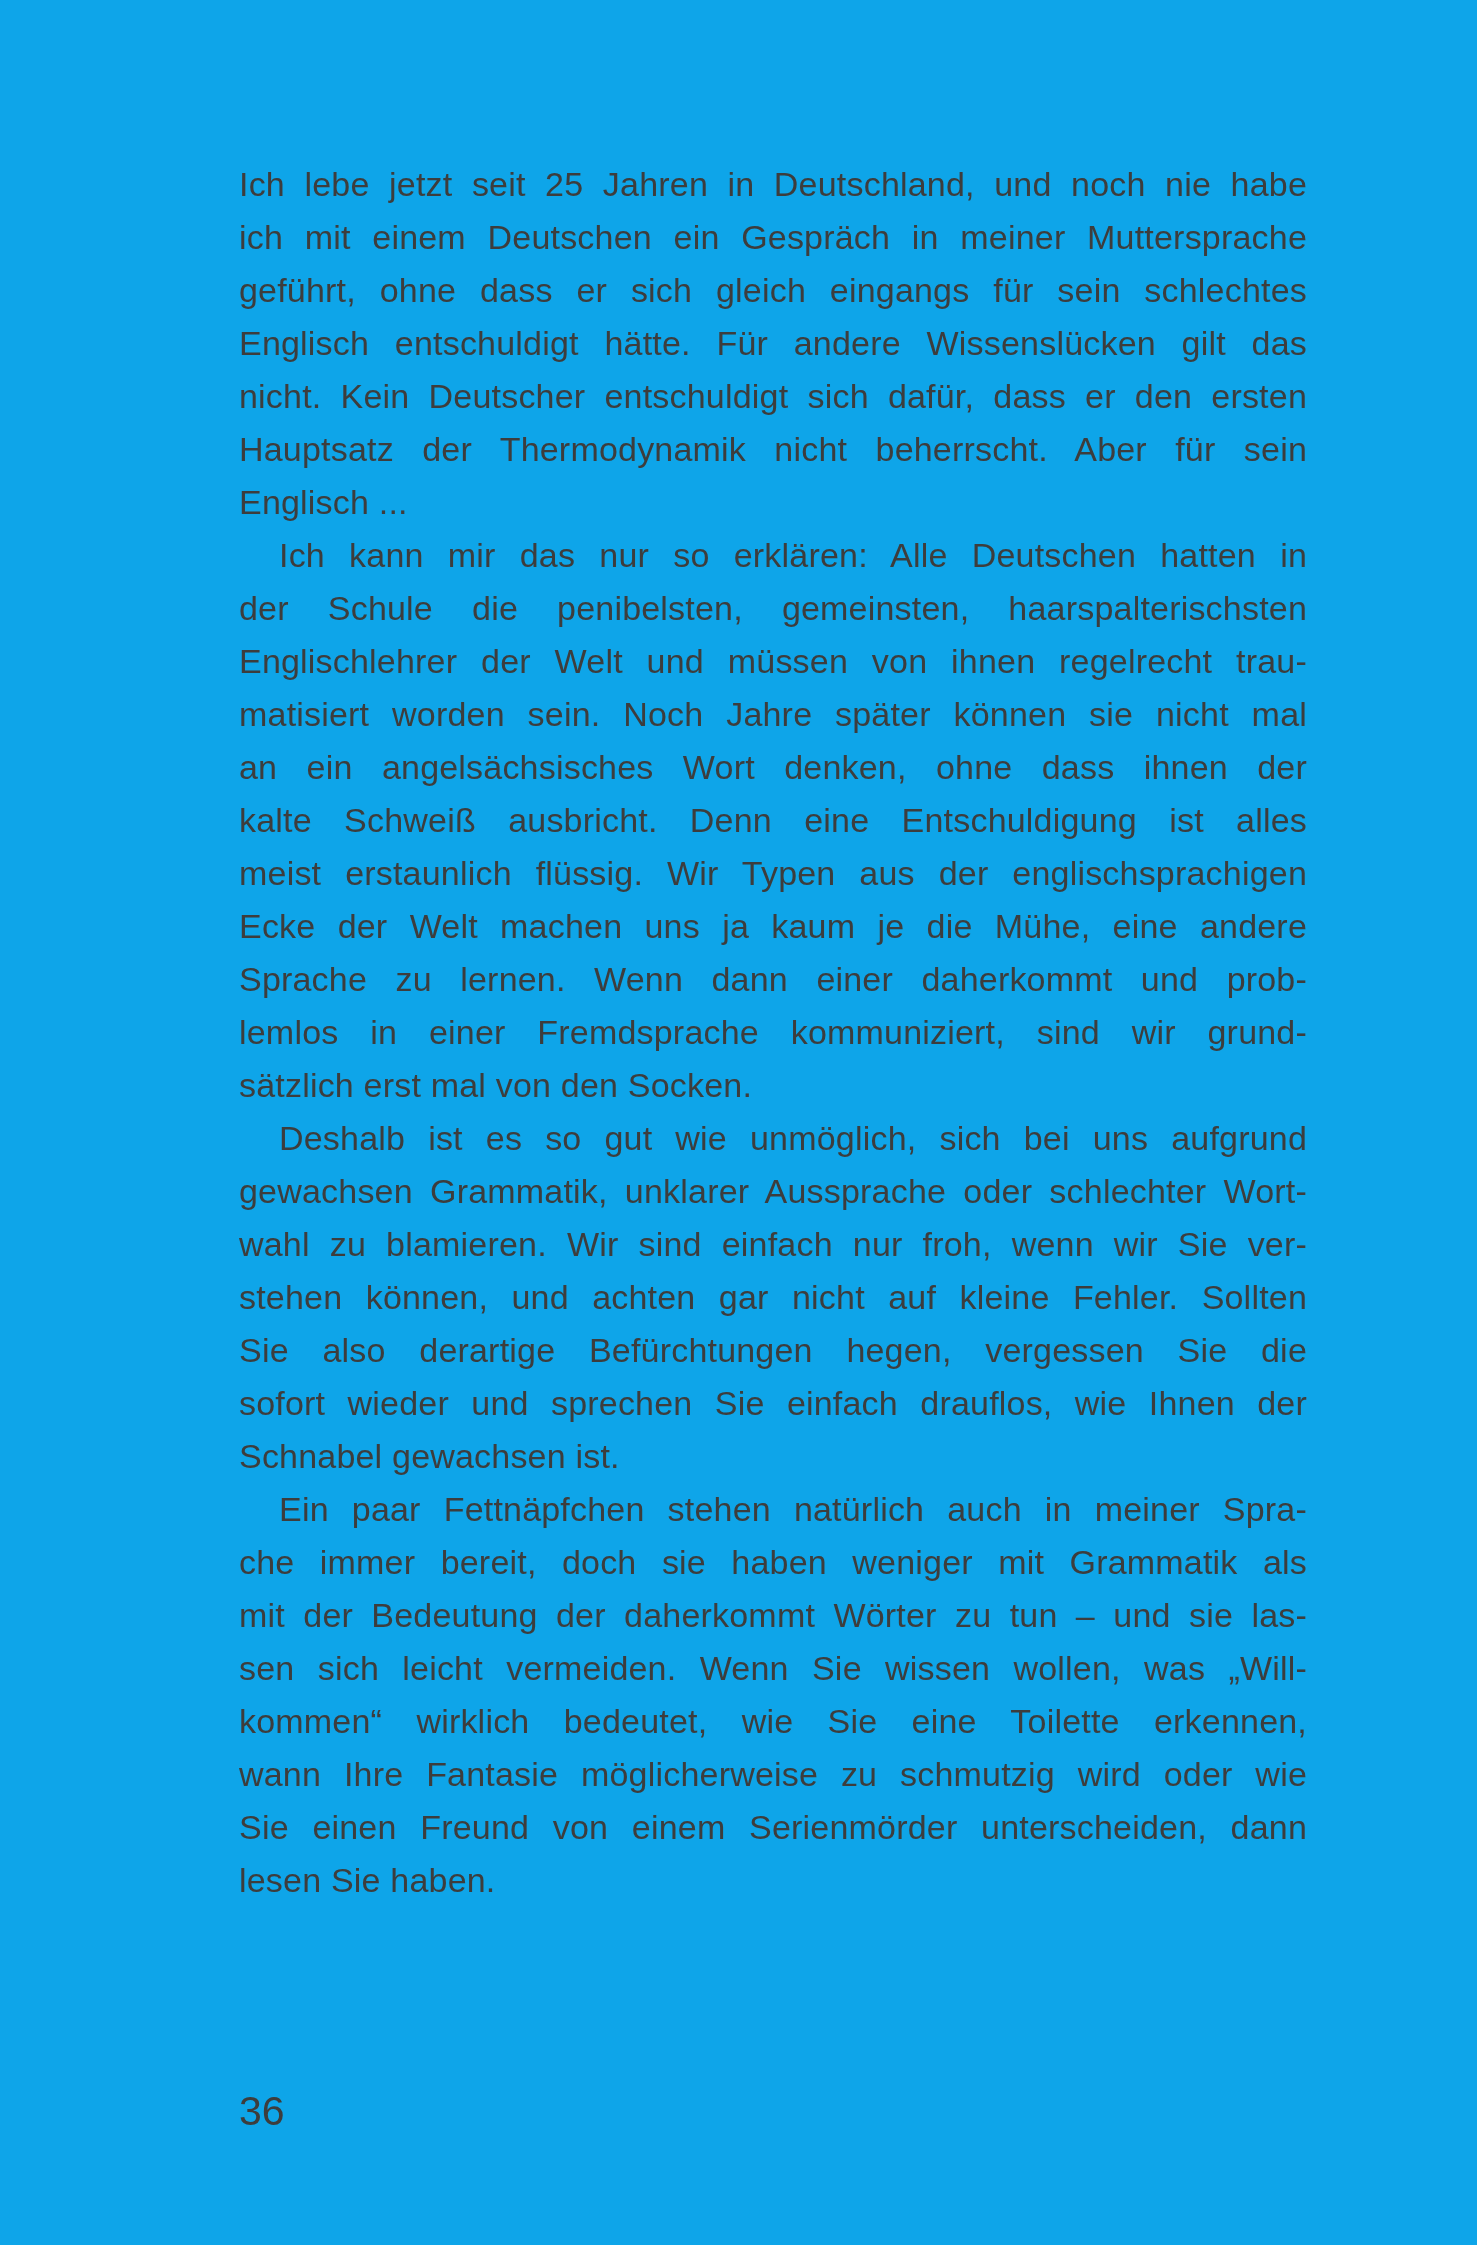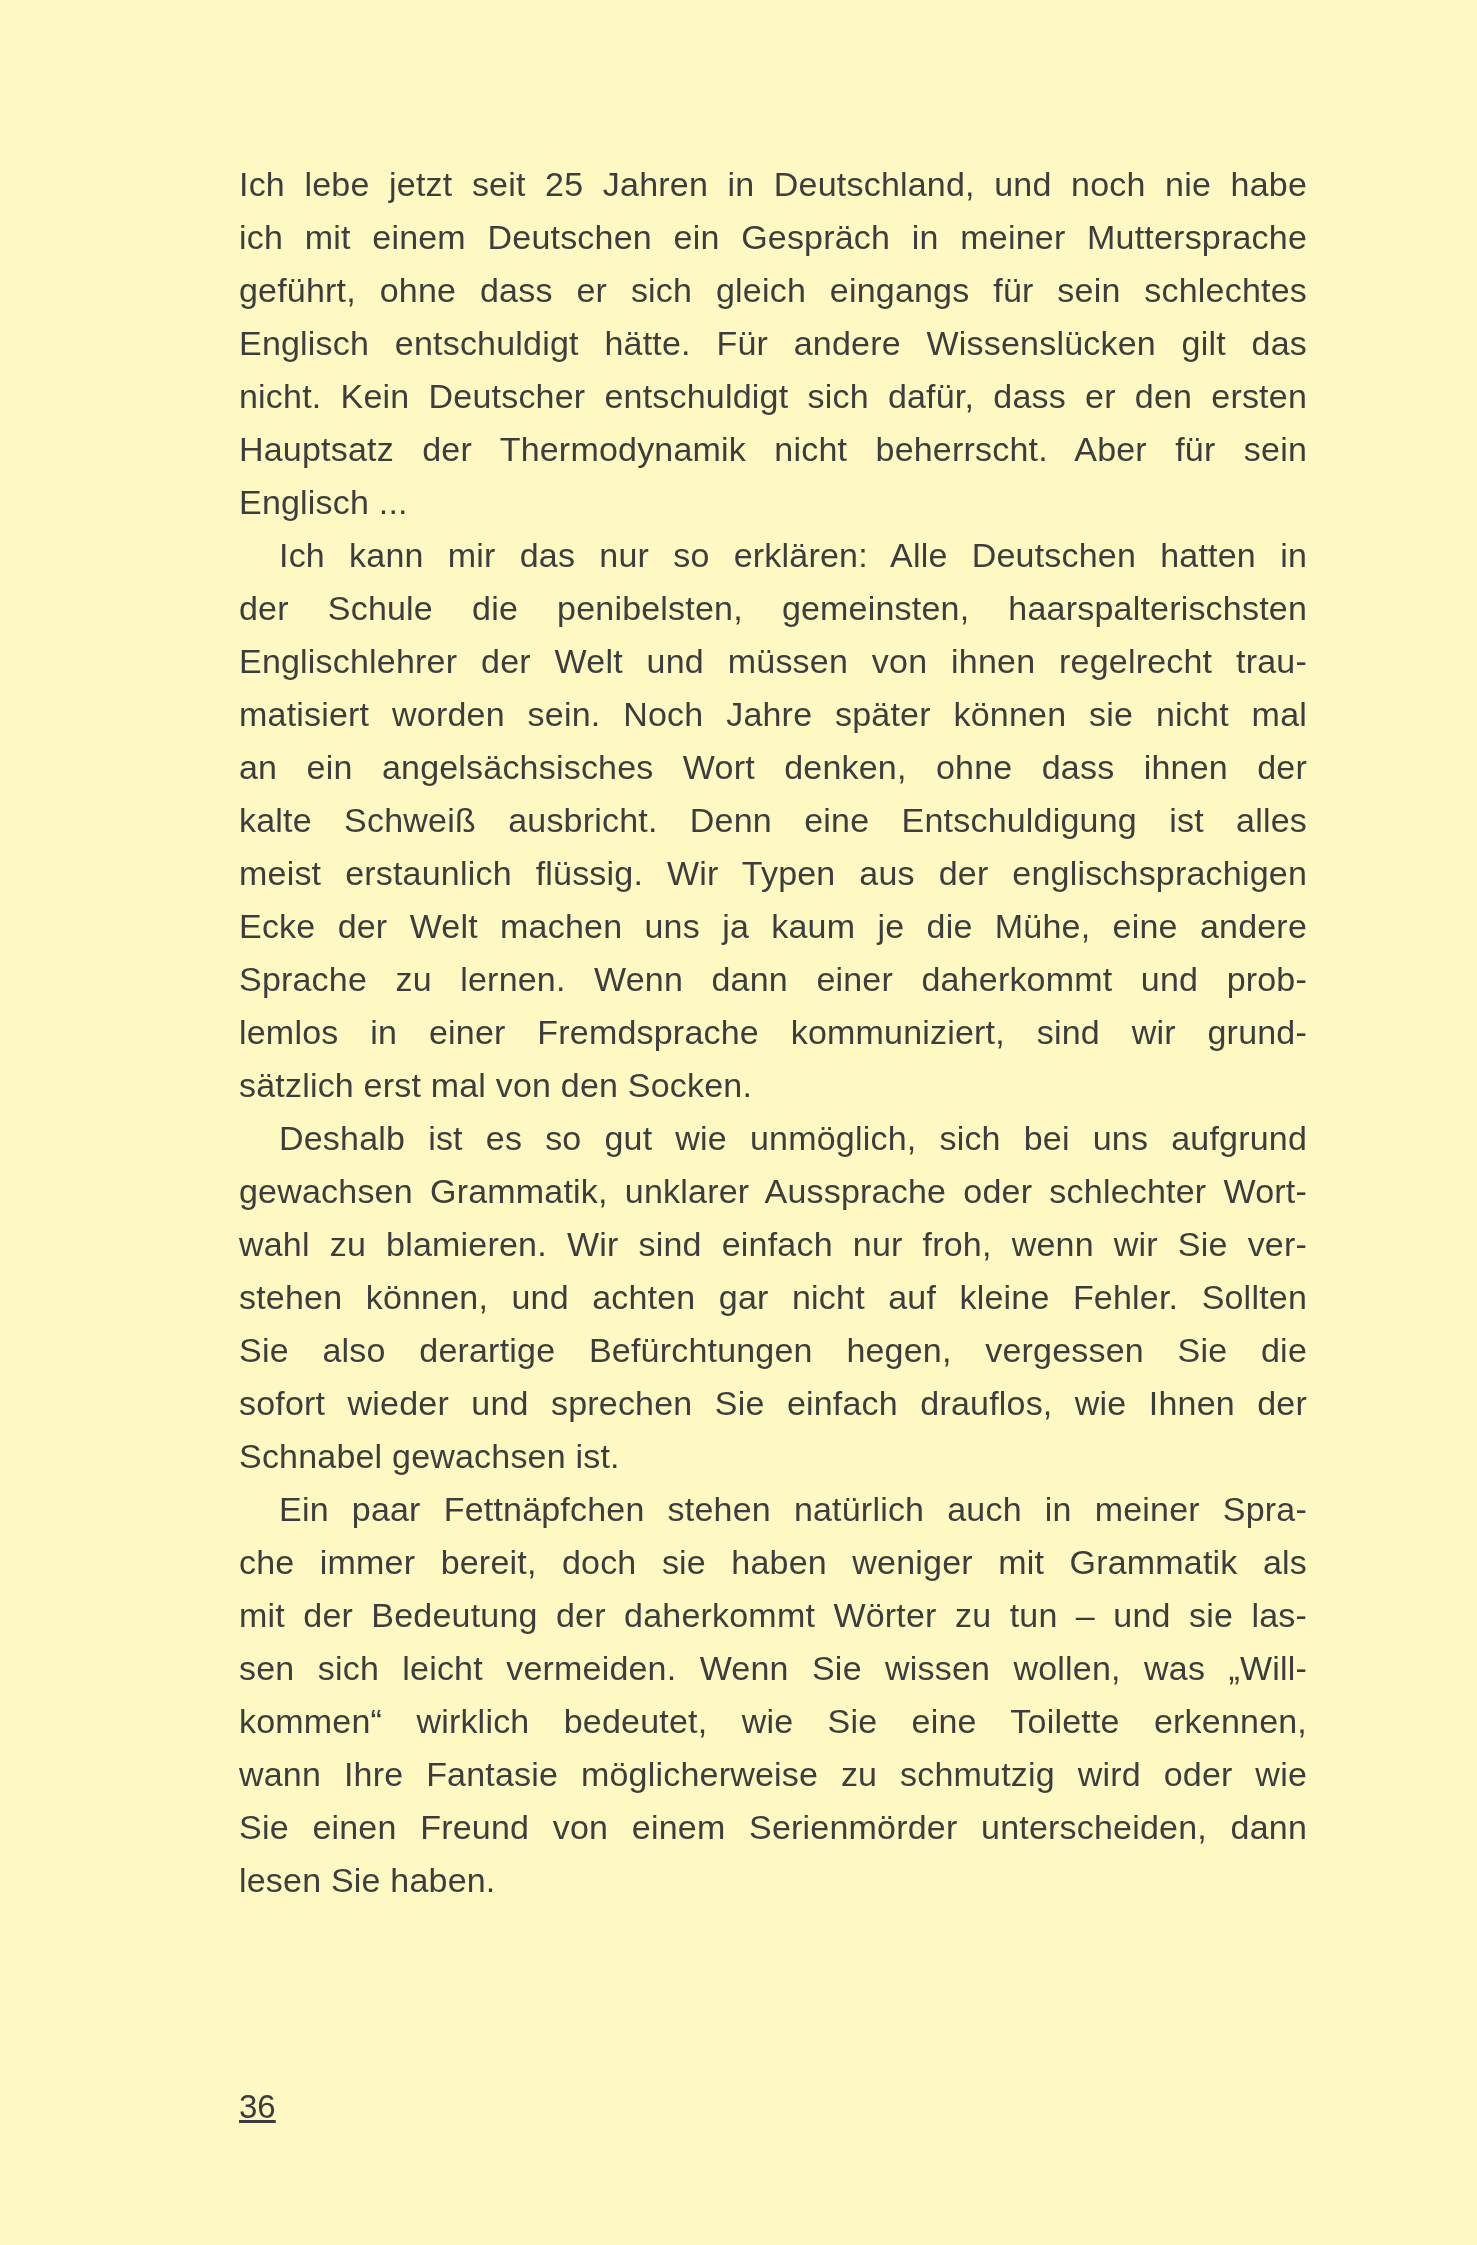--- a/index.html
+++ b/index.html
@@ -10,21 +10,21 @@
     width: 1477px;
     height: 2245px;
     background: #ffffff;
     position: relative;
     overflow: hidden;
     font-family: "Liberation Sans", sans-serif;
   }
   .page {
     position: absolute;
     inset: 0;
-    background: #fef9c3;
+    background: #0ea5e9;
   }
   .text-block {
     position: absolute;
     left: 239px;
     top: 158px;
     width: 1068px;
     color: #3d3d3d;
     font-size: 34px;
     line-height: 53px;
     font-weight: 400;
@@ -41,24 +41,23 @@
   .line.last {
     text-align-last: left;
   }
   .line.indent {
     text-indent: 40px;
   }
   .page-number {
     position: absolute;
     left: 239px;
     top: 2088px;
-    font-size: 33px;
+    font-size: 41px;
     color: #3d3d3d;
     font-weight: 400;
-    text-decoration: underline;
   }
 </style>
 </head>
 <body>
 
 <div class="page">
   <div class="text-block">
       <div class="para">
         <div class="line">Ich lebe jetzt seit 25 Jahren in Deutschland, und noch nie habe</div>
         <div class="line">ich mit einem Deutschen ein Gespräch in meiner Muttersprache</div>

